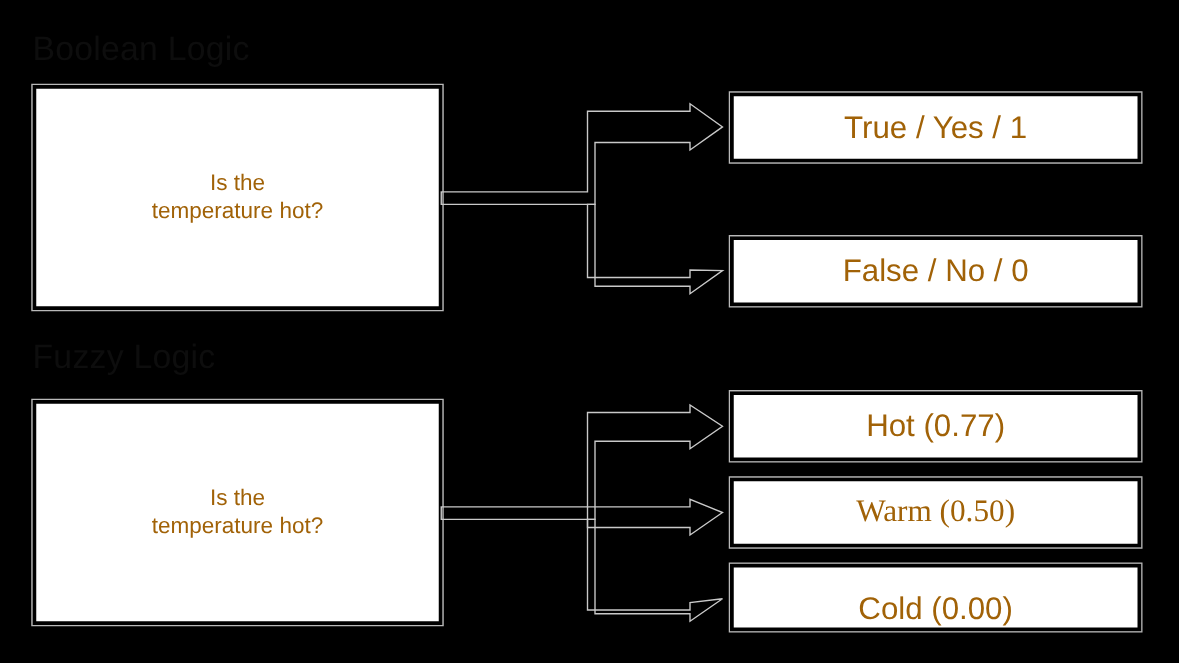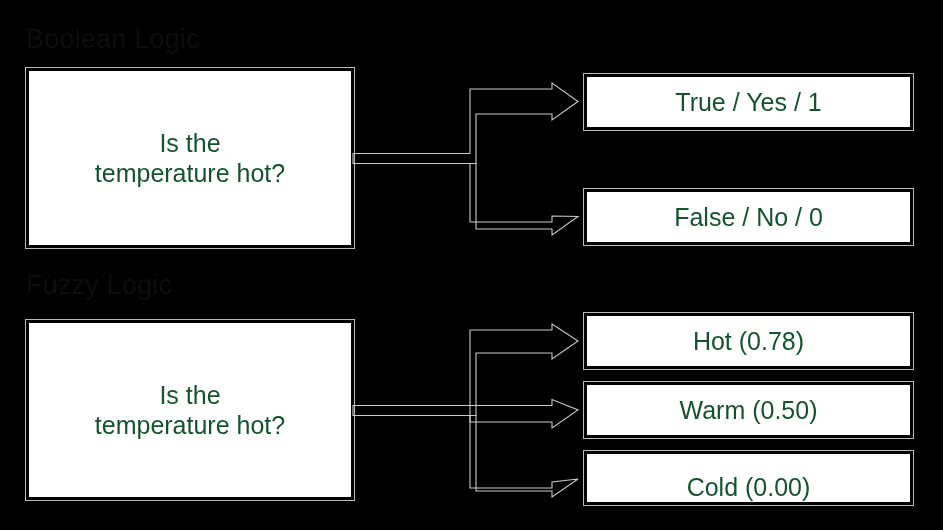--- a/index.html
+++ b/index.html
@@ -38,41 +38,41 @@
   .node {
     position: absolute;
     box-sizing: border-box;
     background: #ffffff;
     border: 3px solid #000000;
     outline: 1px solid #b9b9b9;
     display: flex;
     align-items: center;
     justify-content: center;
     text-align: center;
-    color: #14532d;
+    color: #a16207;
     font-size: 25px;
     line-height: 1.22;
     font-weight: 400;
     overflow: hidden;
   }
   .node-inner { padding: 0 6px; }
 
-  .question-box { font-size: 25px; }
+  .question-box { font-size: 18px; }
 
   
   #node-bool-question  { left: 26px;  top: 68px;  width: 328px; height: 180px; }
   #node-fuzzy-question { left: 26px;  top: 320px; width: 328px; height: 180px; }
 
   
   #node-true  { left: 584px; top: 74px;  width: 329px; height: 56px; }
   #node-false { left: 584px; top: 189px; width: 329px; height: 56px; justify-content: center; }
 
   
   #node-hot   { left: 584px; top: 313px; width: 329px; height: 56px; }
-  #node-warm  { left: 584px; top: 382px; width: 329px; height: 56px; }
+  #node-warm  { left: 584px; top: 382px; width: 329px; height: 56px; font-family: Liberation Serif, serif; }
   #node-cold  { left: 584px; top: 451px; width: 329px; height: 54px; align-items: flex-end; }
 
   
   #connectors {
     position: absolute;
     left: 0;
     top: 0;
     width: 943px;
     height: 530px;
     pointer-events: none;
@@ -110,21 +110,21 @@
   <div class="section-title" id="title-fuzzy">Fuzzy Logic</div>
 
   <div class="node question-box" id="node-fuzzy-question">
     <div class="node-inner">
       <span>Is the</span><br>
       <span>temperature hot?</span>
     </div>
   </div>
 
   <div class="node" id="node-hot">
-    <div class="node-inner">Hot (0.78)</div>
+    <div class="node-inner">Hot (0.77)</div>
   </div>
 
   <div class="node" id="node-warm">
     <div class="node-inner">Warm (0.50)</div>
   </div>
 
   <div class="node" id="node-cold">
     <div class="node-inner">Cold (0.00)</div>
   </div>
 

